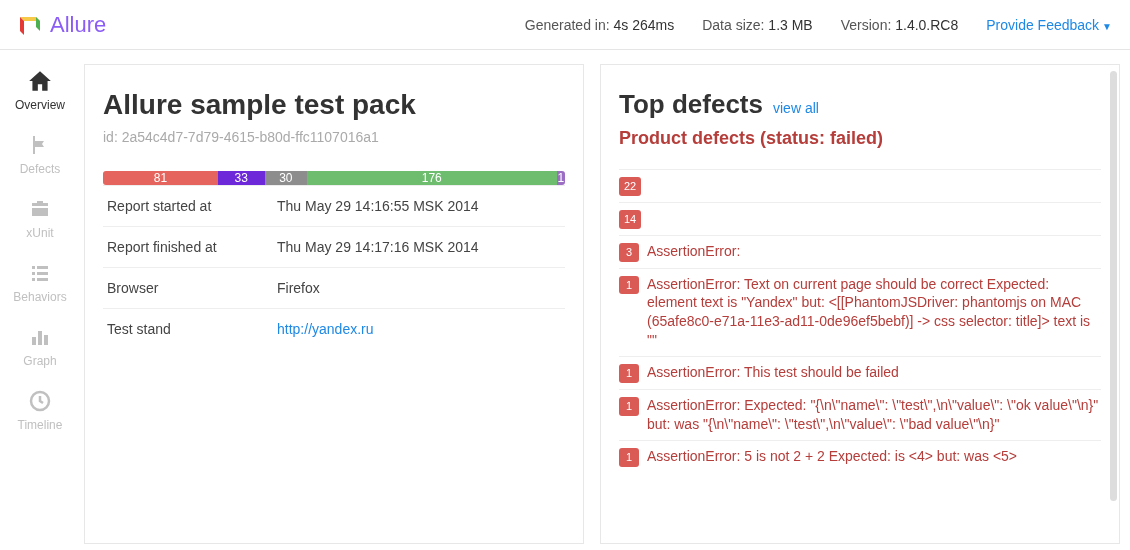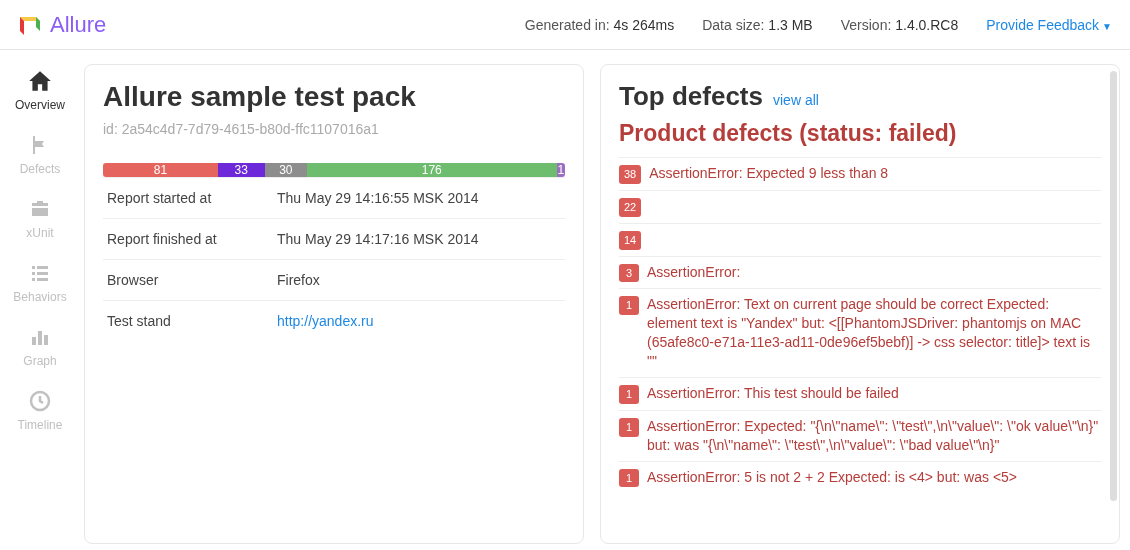--- a/index.html
+++ b/index.html
@@ -12,40 +12,40 @@
   .header-info span b { font-weight: 400; color: #333; }
   .feedback { color: #1e88e5; cursor: pointer; }
   .feedback .caret { font-size: 10px; margin-left: 3px; }
   .body { display: flex; height: 500px; }
   .sidebar { width: 80px; display: flex; flex-direction: column; align-items: center; padding-top: 18px; }
   .side-item { width: 70px; display: flex; flex-direction: column; align-items: center; gap: 4px; margin-bottom: 20px; cursor: pointer; color: #c0c0c0; }
   .side-item.active { color: #333; }
   .side-item .icon { width: 30px; height: 26px; display: flex; align-items: center; justify-content: center; }
   .side-item .label { font-size: 12px; }
   .main { flex: 1; display: flex; gap: 16px; padding: 6px 10px 6px 4px; margin-top: 8px; }
-  .card { background: #fff; border: 1px solid #e7e7e7; border-radius: 8px; padding: 16px 18px; flex: 1; overflow: hidden; }
+  .card { background: #fff; border: 1px solid #e7e7e7; border-radius: 0; padding: 24px 18px; flex: 1; overflow: hidden; }
   .card.left { flex: 0 0 500px; }
   .card.right { flex: 1; position: relative; }
   .pack-title { font-size: 28px; font-weight: 700; color: #333; }
   .pack-id { color: #aaa; font-size: 14px; margin-top: 8px; }
   .stat-bar { display: flex; height: 14px; border-radius: 3px; overflow: hidden; margin-top: 26px; margin-bottom: 0; }
   .stat-seg { color: #fff; font-size: 12px; display: flex; align-items: center; justify-content: center; }
   .seg-red { background: #e5645d; }
   .seg-orange { background: #6d28d9; }
   .seg-gray { background: #8d8d8d; }
   .seg-green { background: #6ebd6e; }
   .seg-purple { background: #9b6ec3; }
   .info-table { width: 100%; border-collapse: collapse; }
   .info-table tr { border-top: 1px solid #eee; }
   .info-table td { padding: 12px 4px; font-size: 14px; color: #444; }
   .info-table td:first-child { width: 170px; color: #444; }
   .info-table a { color: #1e88e5; text-decoration: none; }
   .defects-title { font-size: 26px; font-weight: 700; display: flex; align-items: baseline; gap: 10px; }
   .defects-title .view-all { font-size: 14px; font-weight: 400; color: #1e88e5; cursor: pointer; }
-  .defects-sub { font-size: 23px; font-weight: 700; color: #b53d3a; margin-top: 8px; margin-bottom: 10px; }
+  .defects-sub { font-size: 18px; font-weight: 700; color: #b53d3a; margin-top: 8px; margin-bottom: 20px; }
   .defect-row { display: flex; align-items: flex-start; gap: 8px; padding: 6px 0; border-top: 1px solid #eee; color: #b53d3a; font-size: 14px; line-height: 1.35; cursor: pointer; }
   .defect-row:first-of-type { border-top: 1px solid #eee; }
   .badge { background: #da5a56; color: #fff; border-radius: 3px; font-size: 11px; padding: 2px 5px; min-width: 20px; text-align: center; flex-shrink: 0; margin-top: 1px; }
   .scrollbar { position: absolute; right: 2px; top: 6px; width: 7px; height: 430px; background: #ddd; border-radius: 4px; }
 </style>
 </head>
 <body>
 
 <div class="header">
   <div class="logo">
@@ -161,24 +161,20 @@
 
     <div class="card right">
       <div class="scrollbar"></div>
       <div class="defects-title">
         <span>Top defects</span>
         <span class="view-all">view all</span>
       </div>
       <div class="defects-sub">Product defects (status: failed)</div>
       <div id="defects-list">
           <div class="defect-row">
-            <span class="badge">38</span>
-            <span>AssertionError: Expected 9 less than 8</span>
-          </div>
-          <div class="defect-row">
             <span class="badge">22</span>
           </div>
           <div class="defect-row">
             <span class="badge">14</span>
           </div>
           <div class="defect-row">
             <span class="badge">3</span>
             <span>AssertionError:</span>
           </div>
           <div class="defect-row">

